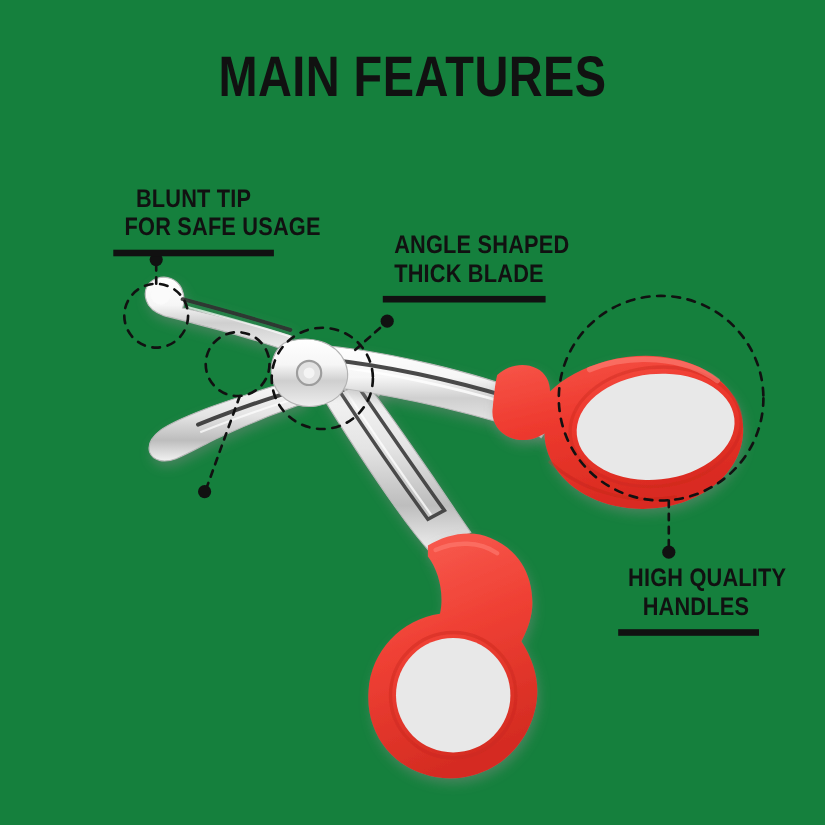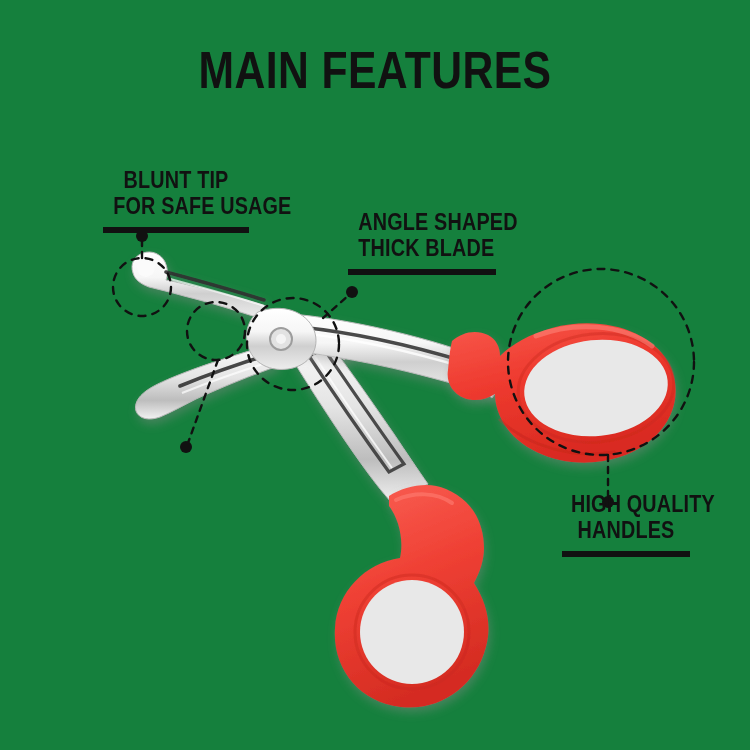--- a/index.html
+++ b/index.html
@@ -235,19 +235,19 @@
     <div class="rule"></div>
   </div>
 
   <div class="callout al-center" style="left:348px; top:210px; width:148px;">
     <span class="line">ANGLE SHAPED</span>
     <span class="line">THICK BLADE</span>
     <div class="rule"></div>
   </div>
 
 
-  <div class="callout al-center" style="left:562px; top:492px; width:128px;">
+  <div class="callout al-center" style="left:562px; top:513px; width:128px;text-align:right;">
     <span class="line">HIGH QUALITY</span>
     <span class="line">HANDLES</span>
     <div class="rule"></div>
   </div>
 
 </div>
 
 </body></html>

